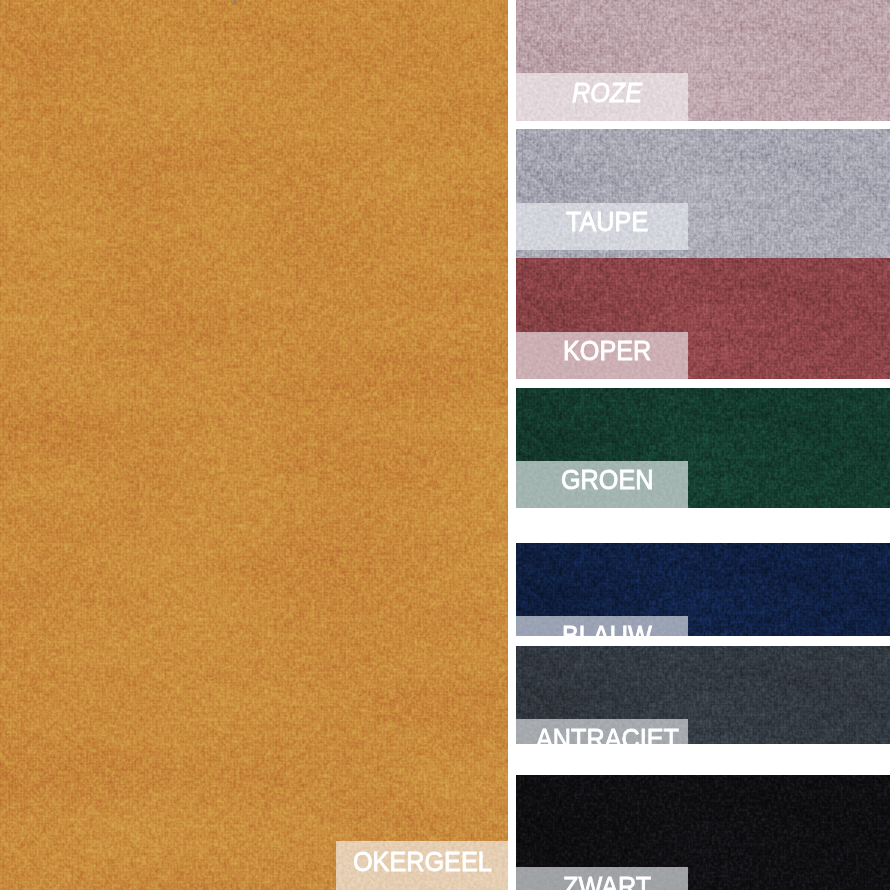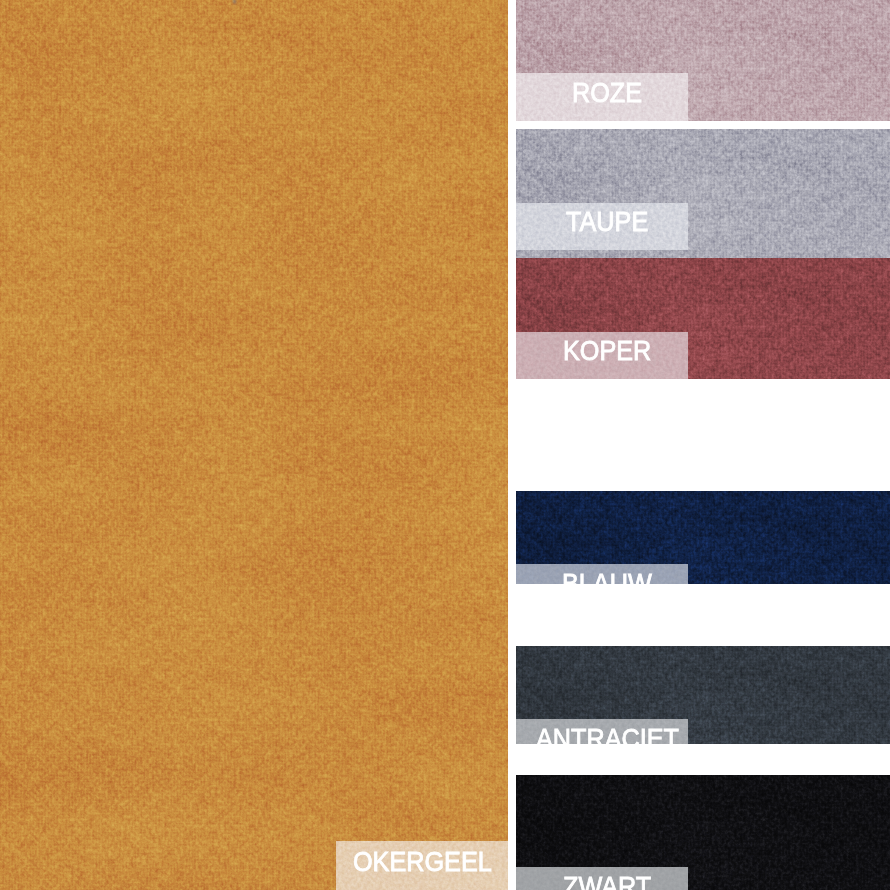--- a/index.html
+++ b/index.html
@@ -91,21 +91,21 @@
   <div class="col">
       <div class="sw" style="top: 0px; height: 120.6px;">
         <div class="fab">
           <div class="base" style="background: rgb(189, 164, 171);"></div>
           <div class="lyr nap" style="opacity: 0.264;"></div>
           <div class="lyr blotch" style="opacity: 0.142;"></div>
           <div class="lyr haze" style="opacity: 0.088;"></div>
           <div class="lyr lift" style="opacity: 0;"></div>
           <div class="weave" style="opacity: 0.057;"></div>
         </div>
-        <div class="tag" style="top:73.39999999999999px;height:47.2px;">
+        <div class="tag" style="top:73.39999999999999px;height:47.2px;font-style:italic;">
           <div class="plate" style="background: rgb(234, 226, 229); opacity: 0.84;">
             <div class="lyr nap pnap" style="opacity: 0.431;"></div>
             <div class="lyr lift plift" style="opacity: 0;"></div>
           </div>
           <span style="left: 55.9664px; top: 4.5px;">ROZE</span>
         </div>
       </div>
       <div class="sw" style="top: 129.2px; height: 155px;">
         <div class="fab">
           <div class="base" style="background: rgb(168, 168, 180);"></div>
@@ -133,21 +133,38 @@
           <div class="weave" style="opacity: 0.048;"></div>
         </div>
         <div class="tag" style="top:73.39999999999999px;height:47.2px;">
           <div class="plate" style="background: rgb(215, 193, 198); opacity: 0.86;">
             <div class="lyr nap pnap" style="opacity: 0.19;"></div>
             <div class="lyr lift plift" style="opacity: 0;"></div>
           </div>
           <span style="left: 46.8468px; top: 4.5px;">KOPER</span>
         </div>
       </div>
-      <div class="sw" style="top: 491px; height: 93px; text-align: center;">
+      <div class="sw" style="top: 387.5px; height: 120.6px;">
+        <div class="fab">
+          <div class="base" style="background: rgb(19, 58, 45);"></div>
+          <div class="lyr nap" style="opacity: 0.292;"></div>
+          <div class="lyr blotch" style="opacity: 0.157;"></div>
+          <div class="lyr haze" style="opacity: 0.097;"></div>
+          <div class="lyr lift" style="opacity: 0;"></div>
+          <div class="weave" style="opacity: 0.064;"></div>
+        </div>
+        <div class="tag" style="top:73.39999999999999px;height:47.2px;">
+          <div class="plate" style="background: rgb(183, 198, 195); opacity: 0.88;">
+            <div class="lyr nap pnap" style="opacity: 0.123;"></div>
+            <div class="lyr lift plift" style="opacity: 0;"></div>
+          </div>
+          <span style="left: 44.7518px; top: 4.5px;">GROEN</span>
+        </div>
+      </div>
+      <div class="sw" style="top: 543px; height: 93px; text-align: center;">
         <div class="fab">
           <div class="base" style="background: rgb(14, 31, 66);"></div>
           <div class="lyr nap" style="opacity: 0.365;"></div>
           <div class="lyr blotch" style="opacity: 0.196;"></div>
           <div class="lyr haze" style="opacity: 0.122;"></div>
           <div class="lyr lift" style="opacity: 0;"></div>
           <div class="weave" style="opacity: 0.079;"></div>
         </div>
         <div class="tag" style="top:73.39999999999999px;height:47.2px;">
           <div class="plate" style="background: rgb(174, 181, 196); opacity: 0.88;">

